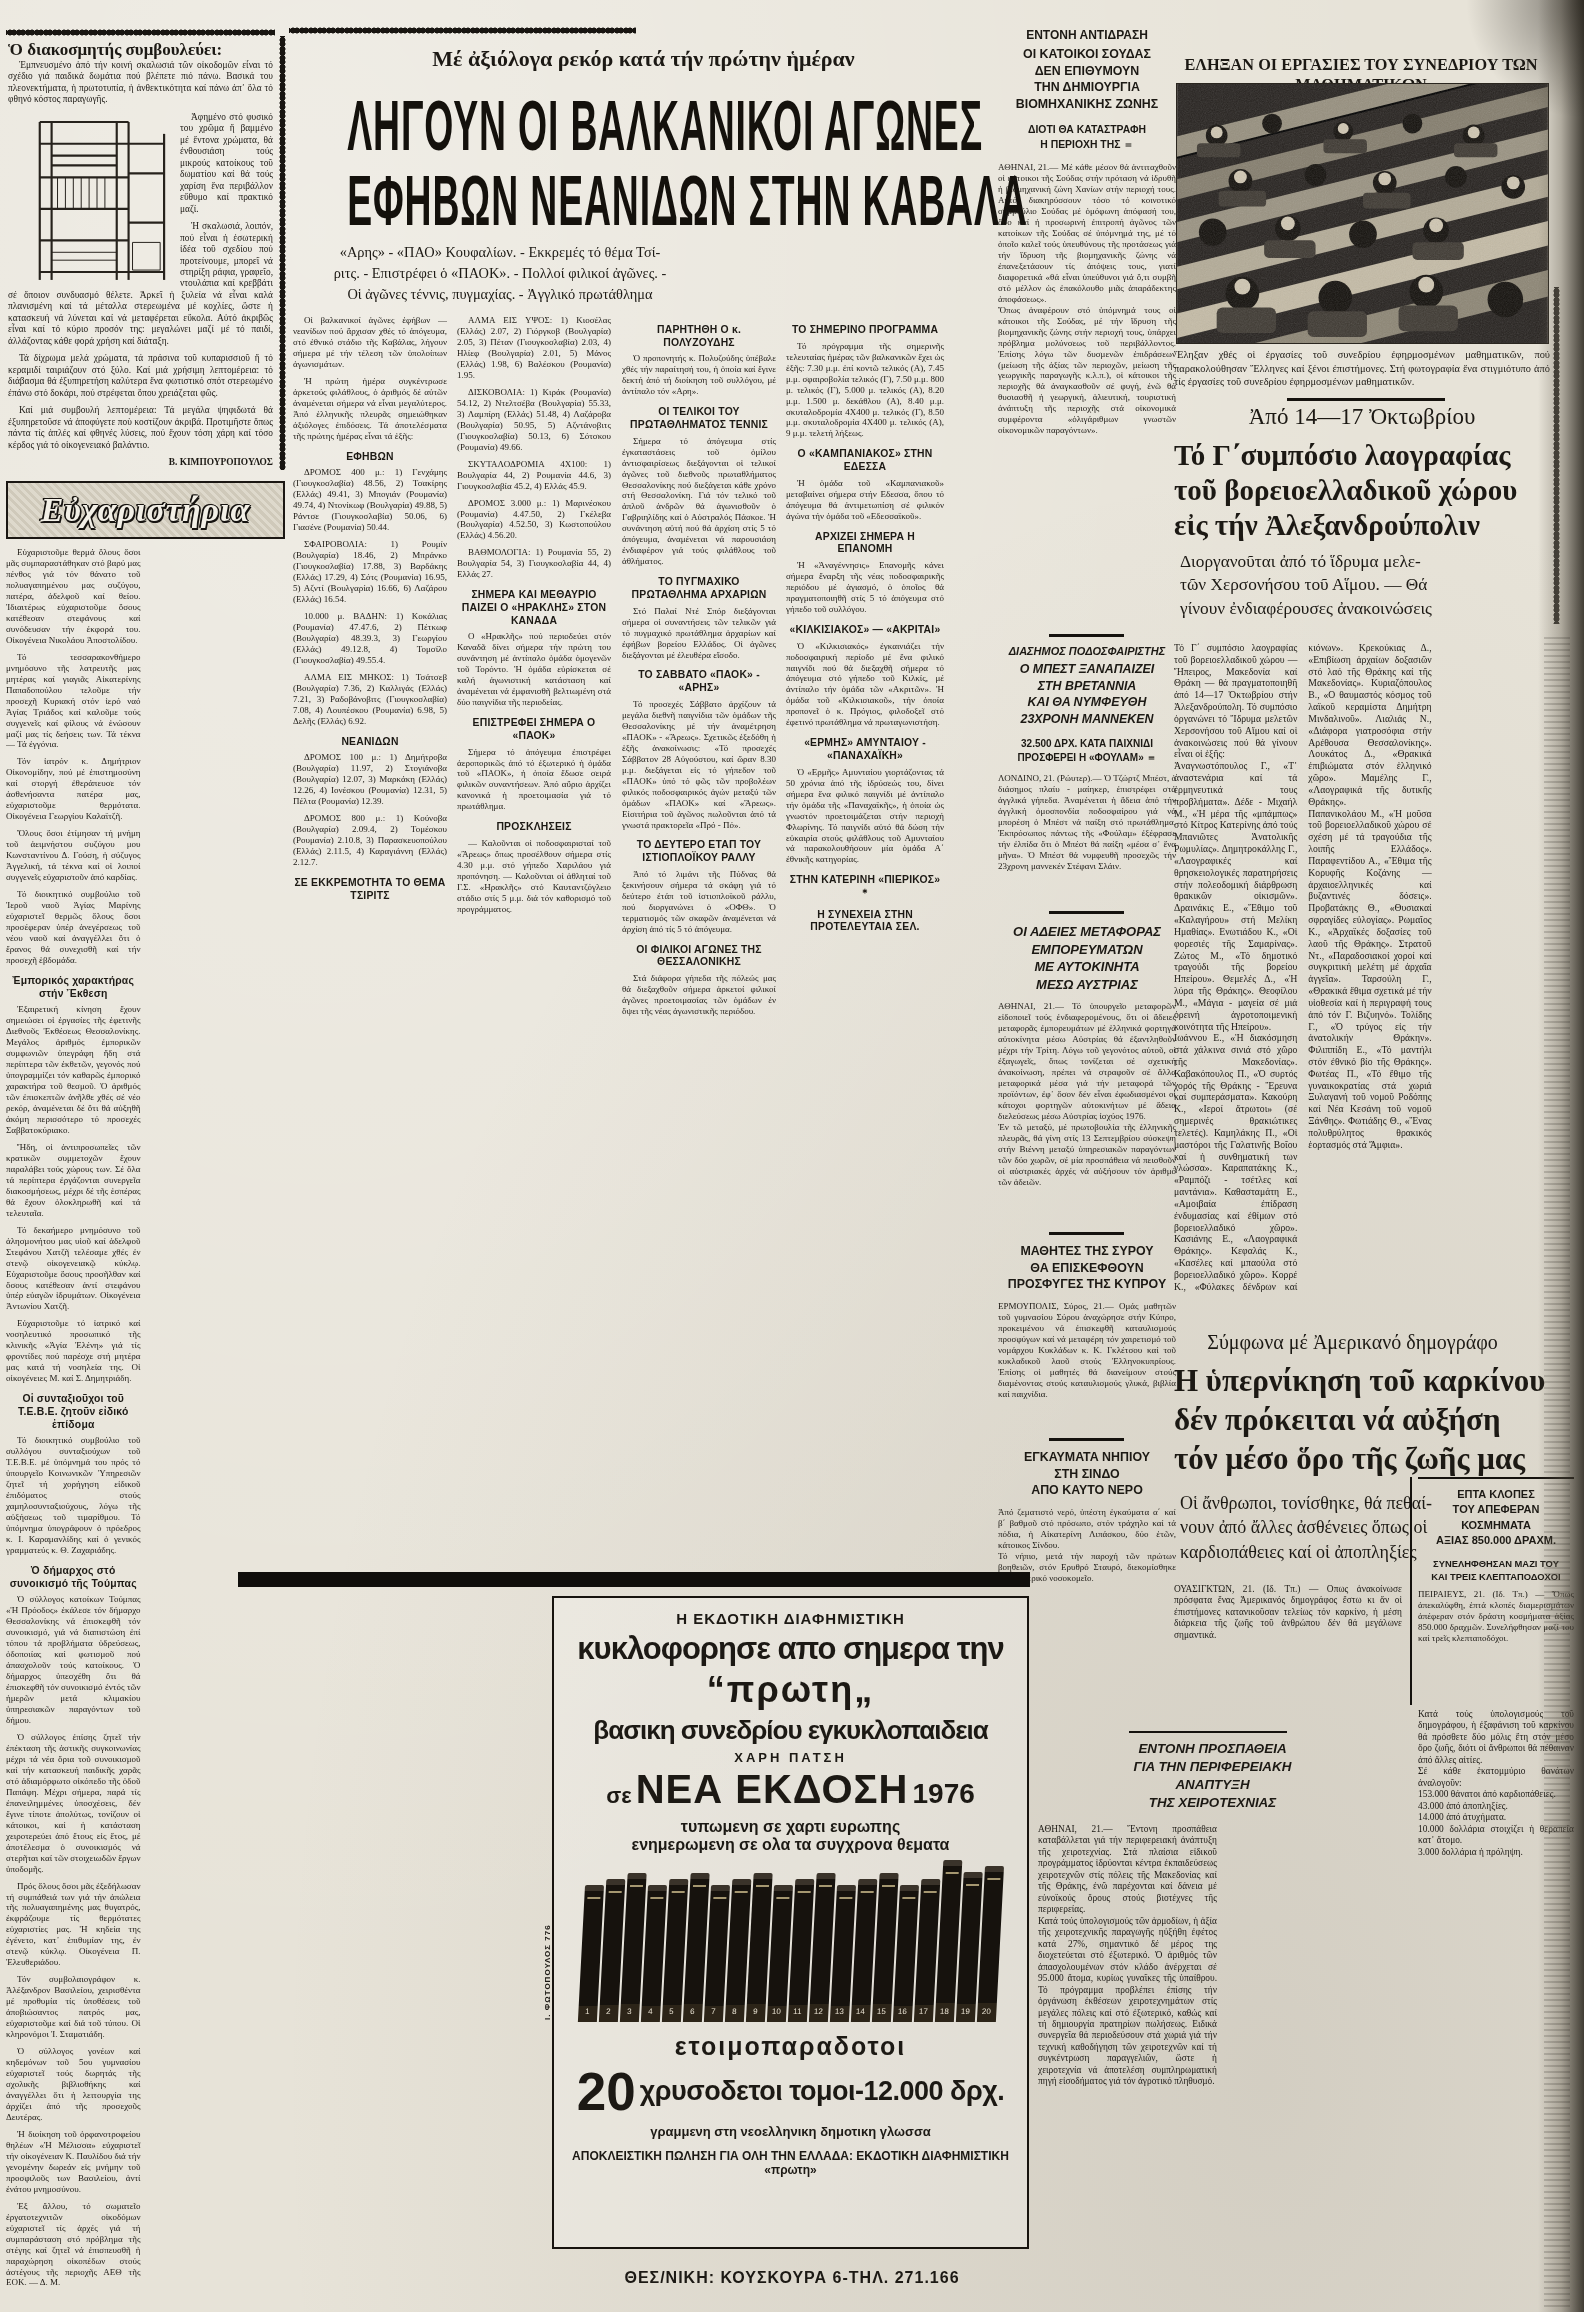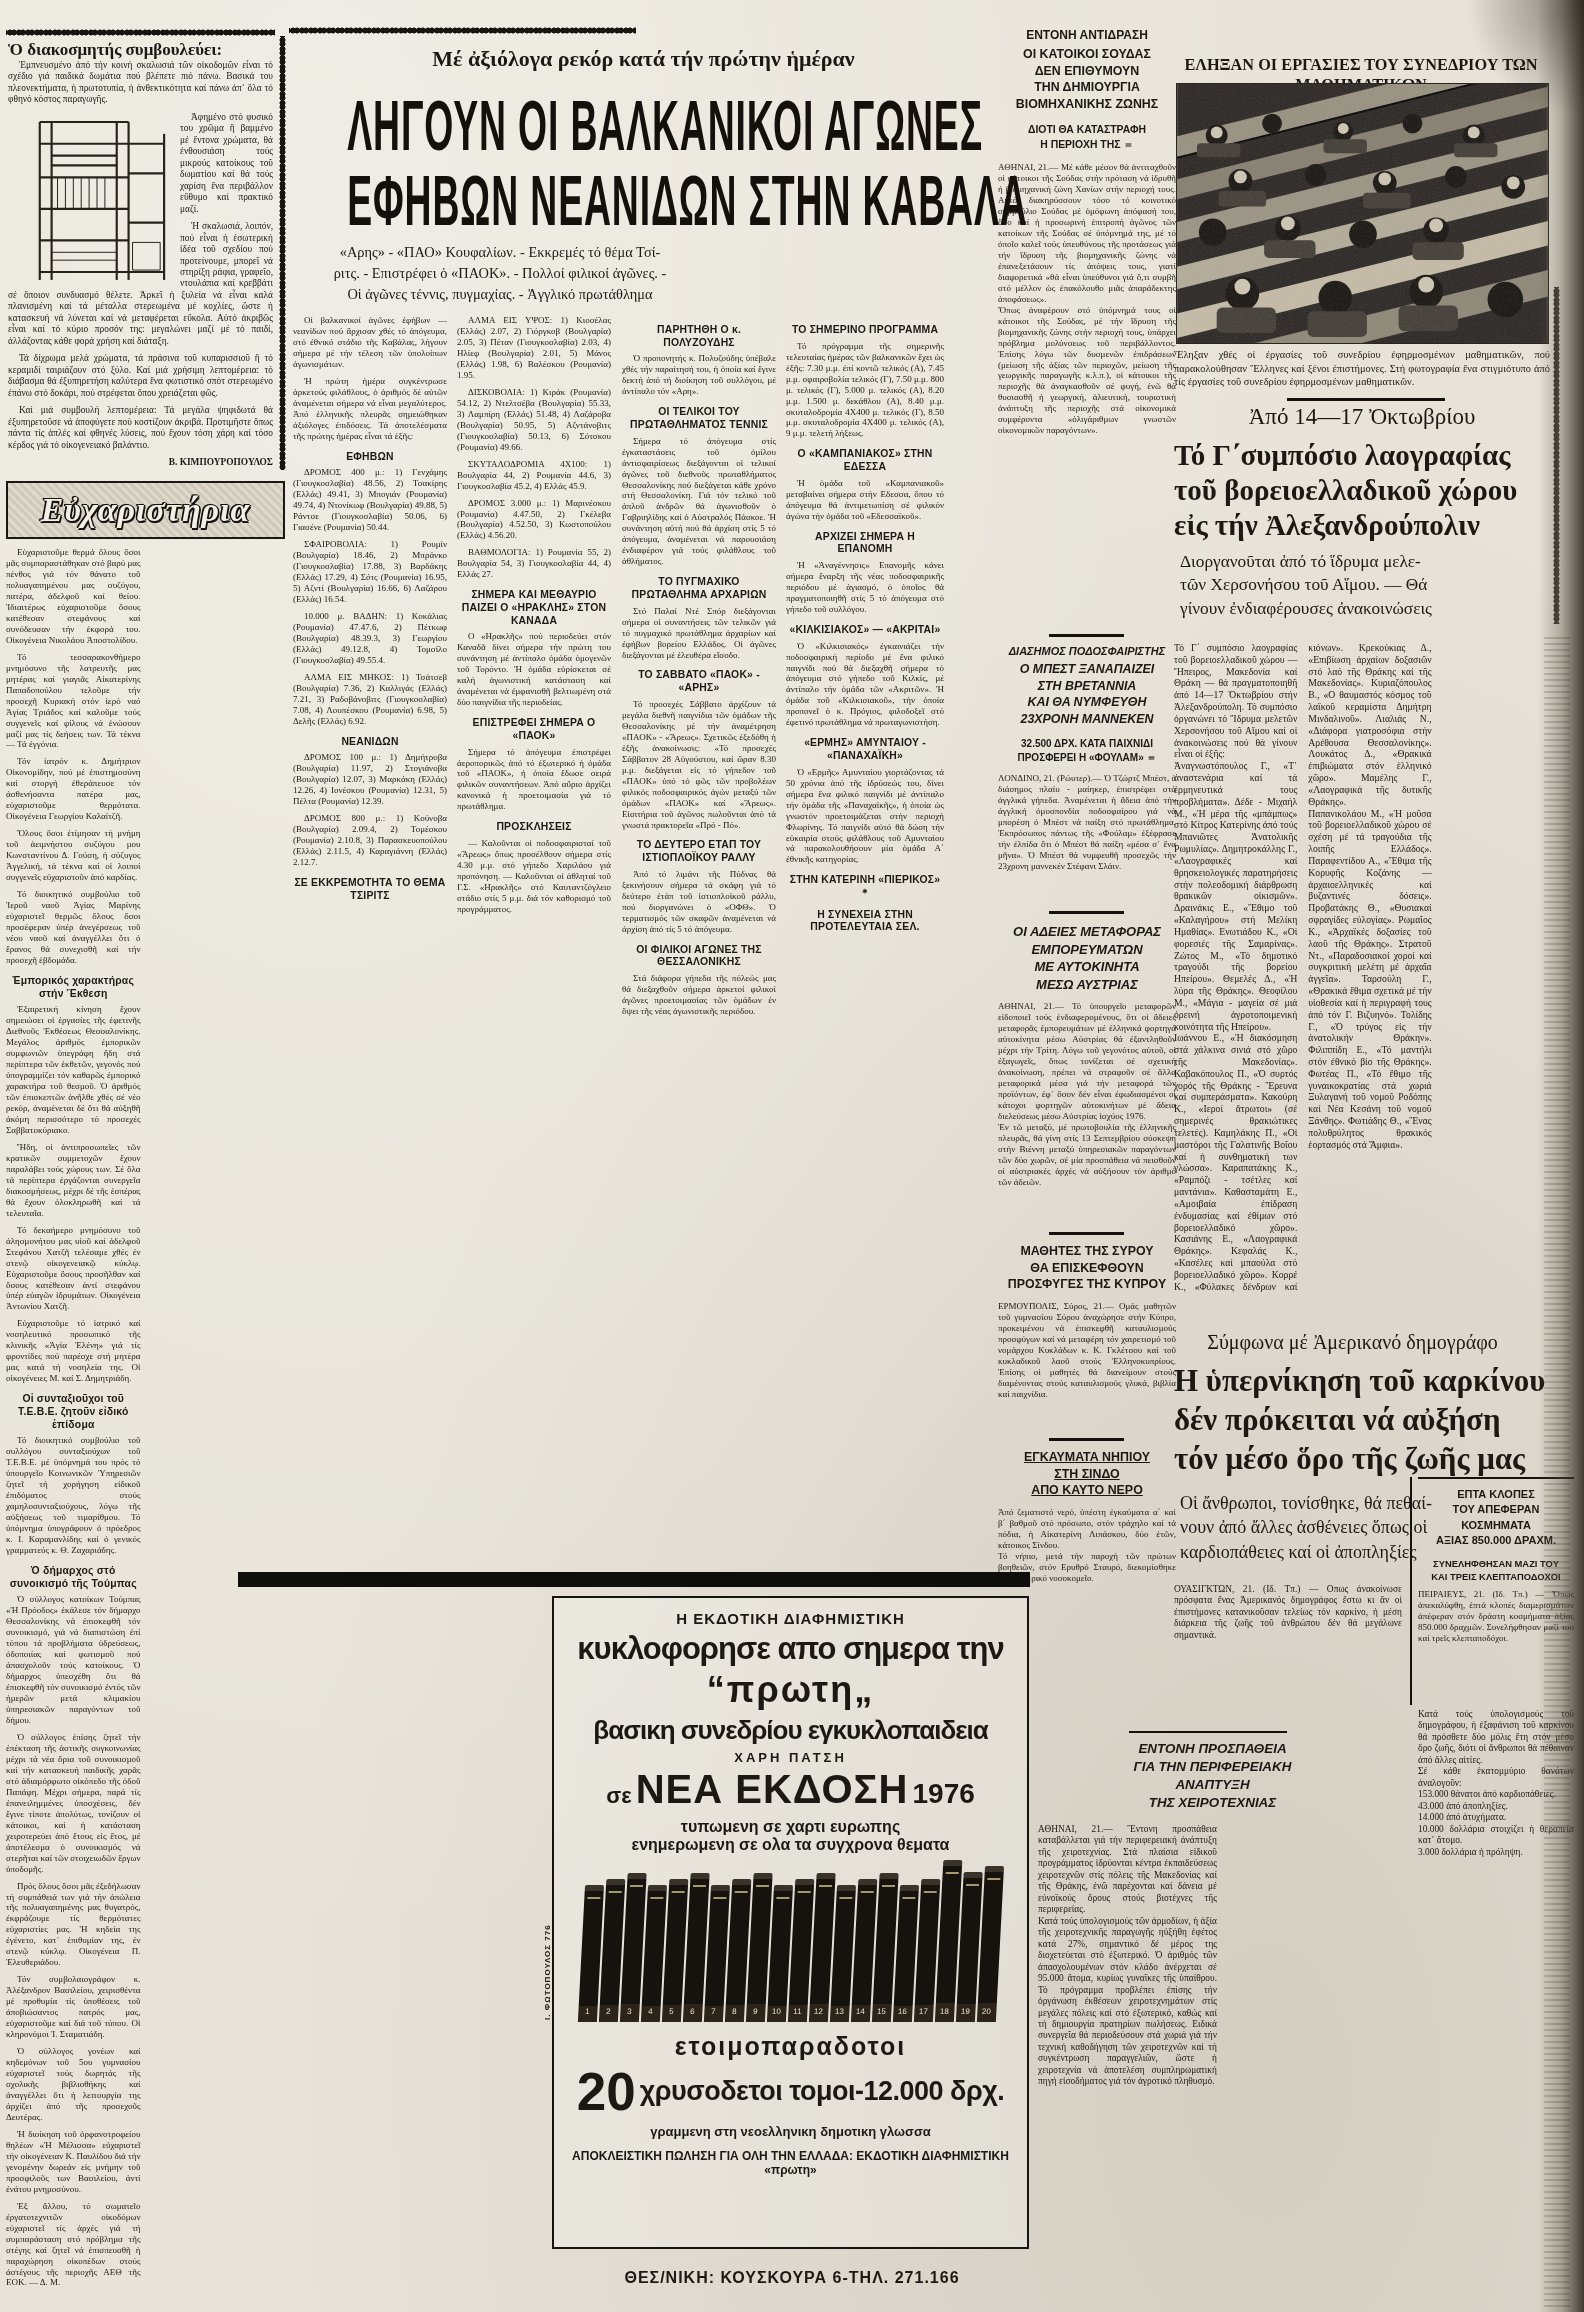--- a/index.html
+++ b/index.html
@@ -207,21 +207,21 @@
   <div class="abs mini-rule" style="left:1049px;top:1232px;width:75px;"></div>
   <div class="abs" style="left:998px;top:1243px;width:178px;">
     <div class="ctr boldcaps pre" style="font-size:12.4px;line-height:1.35;">ΜΑΘΗΤΕΣ ΤΗΣ ΣΥΡΟΥ
 ΘΑ ΕΠΙΣΚΕΦΘΟΥΝ
 ΠΡΟΣΦΥΓΕΣ ΤΗΣ ΚΥΠΡΟΥ</div>
     <div class="dense" style="margin-top:8px;height:127px;">ΕΡΜΟΥΠΟΛΙΣ, Σύρος, 21.— Ομάς μαθητῶν τοῦ γυμνασίου Σύρου ἀναχώρησε στήν Κύπρο, προκειμένου νά ἐπισκεφθῆ καταυλισμούς προσφύγων καί νά μεταφέρη τόν χαιρετισμό τοῦ νομάρχου Κυκλάδων κ. Κ. Γκλέτσου καί τοῦ κυκλαδικοῦ λαοῦ στούς Ἑλληνοκυπρίους. Ἐπίσης οἱ μαθητές θά διανείμουν στούς διαμένοντας στούς καταυλισμούς γλυκά, βιβλία καί παιχνίδια.</div>
   </div>
 
   <div class="abs mini-rule" style="left:1049px;top:1438px;width:75px;"></div>
   <div class="abs" style="left:998px;top:1449px;width:178px;">
-    <div class="ctr boldcaps pre" style="font-size:12.4px;line-height:1.35;text-decoration:underline;">ΕΓΚΑΥΜΑΤΑ ΝΗΠΙΟΥ
+    <div class="ctr boldcaps pre" style="font-size:12.4px;line-height:1.35;">ΕΓΚΑΥΜΑΤΑ ΝΗΠΙΟΥ
 ΣΤΗ ΣΙΝΔΟ
 ΑΠΟ ΚΑΥΤΟ ΝΕΡΟ</div>
     <div class="dense pre" style="margin-top:8px;height:149px;">Ἀπό ζεματιστό νερό, ὑπέστη ἐγκαύματα α΄ καί β΄ βαθμοῦ στό πρόσωπο, στόν τράχηλο καί τά πόδια, ἡ Αἰκατερίνη Λιπάσκου, δύο ἐτῶν, κάτοικος Σίνδου.
 Τό νήπιο, μετά τήν παροχή τῶν πρώτων βοηθειῶν, στόν Ερυθρό Σταυρό, διεκομίσθηκε στό Κεντρικό νοσοκομεῖο.</div>
   </div>
 
   <div class="abs ctr serifhead" style="left:1174px;top:55px;width:374px;font-size:16.3px;">ΕΛΗΞΑΝ ΟΙ ΕΡΓΑΣΙΕΣ ΤΟΥ ΣΥΝΕΔΡΙΟΥ ΤΩΝ ΜΑΘΗΜΑΤΙΚΩΝ</div>
   <div class="abs" style="left:1176px;top:83px;width:371px;height:259px;border:1px solid #2a261f;">
     <svg width="371" height="259" viewBox="0 0 375 262">
       <rect width="375" height="262" fill="#272320"></rect>

